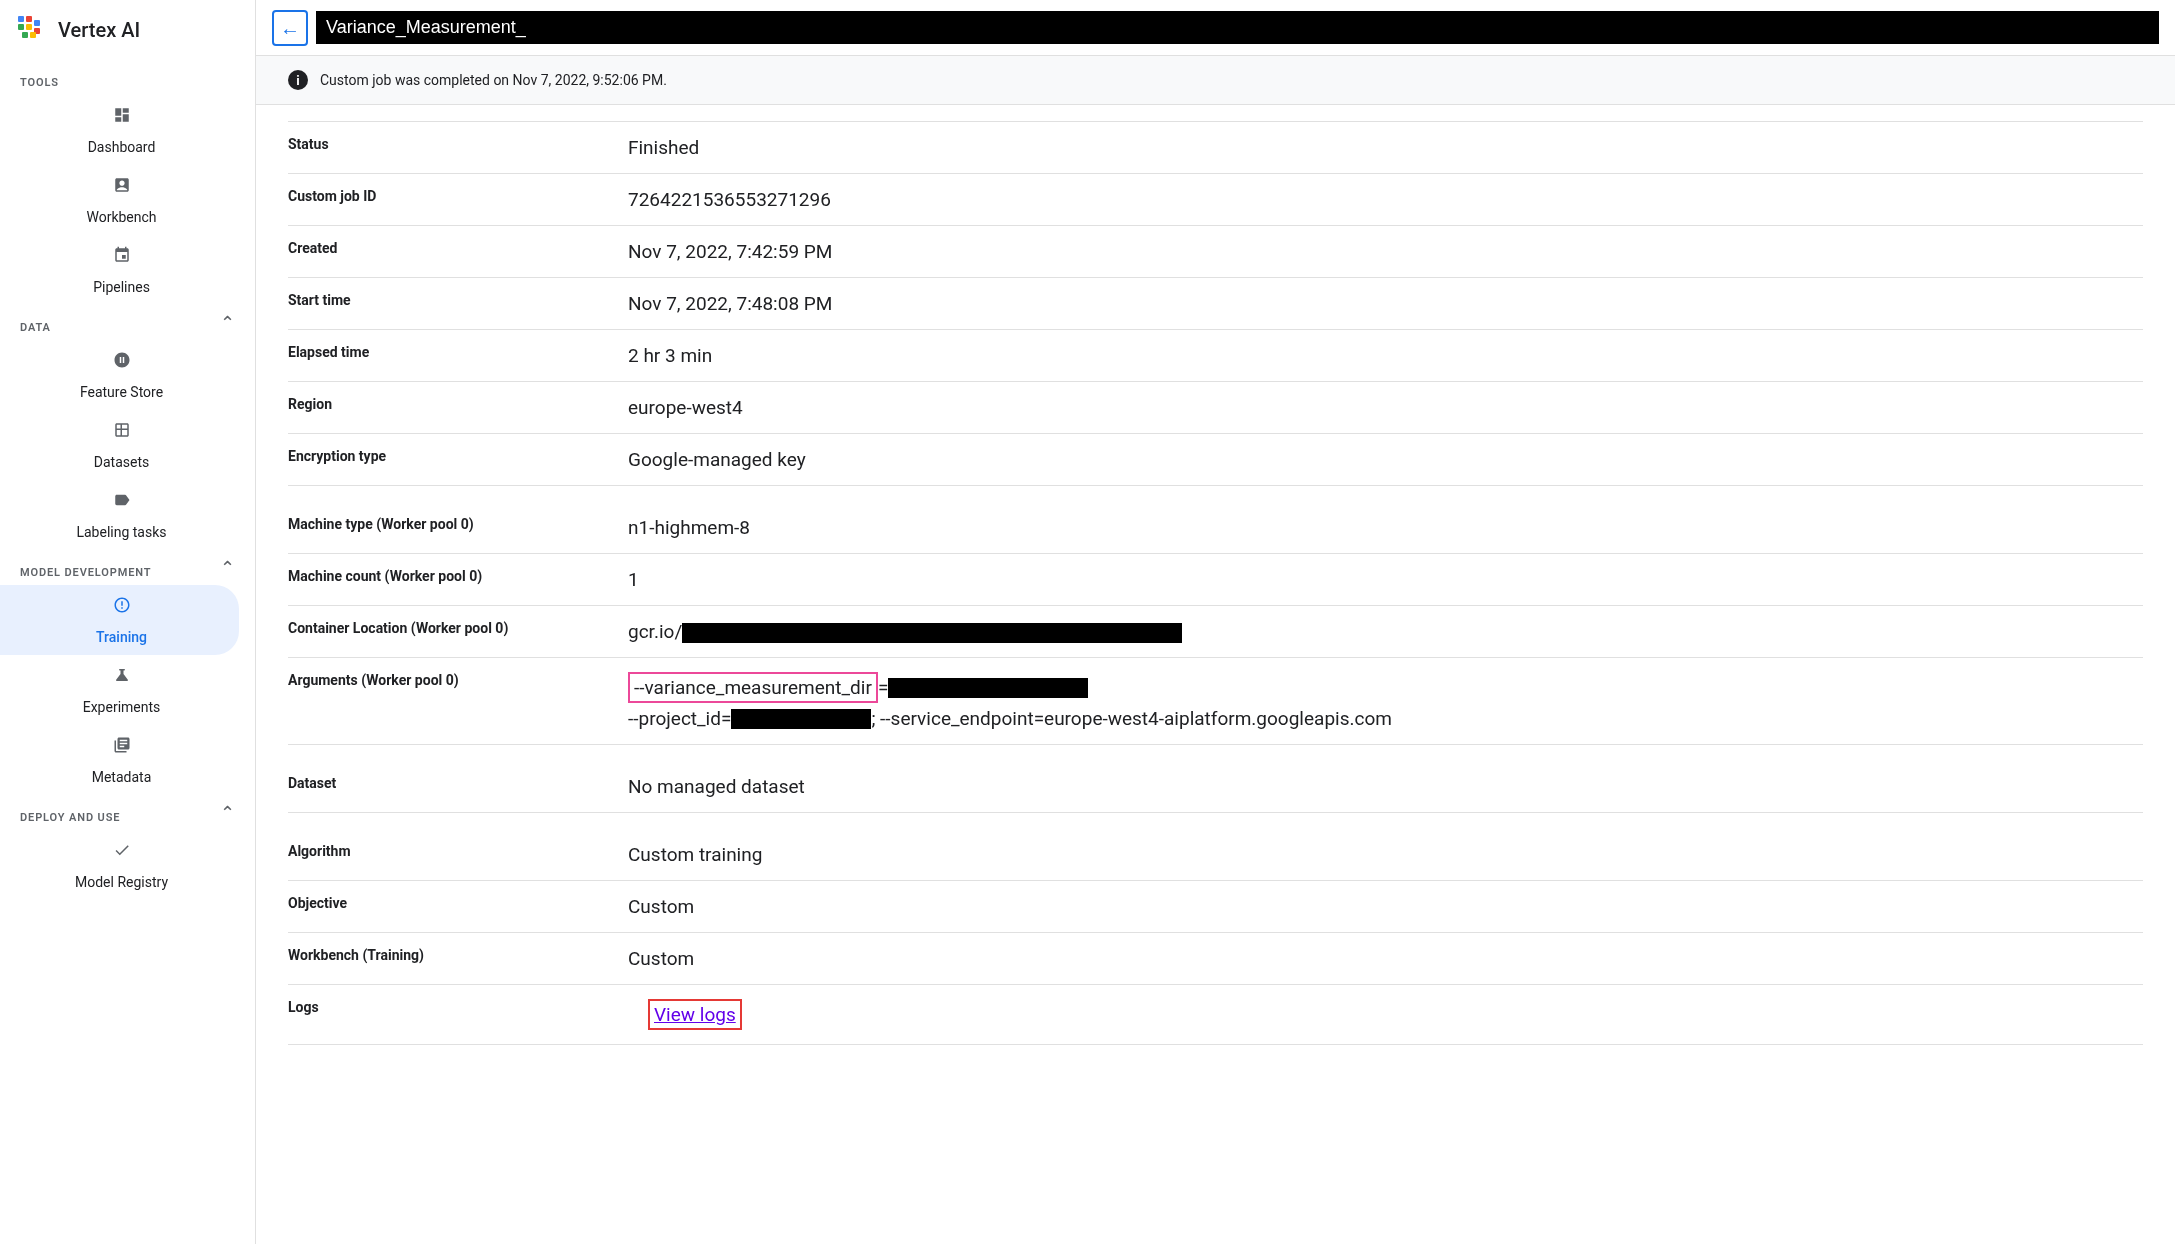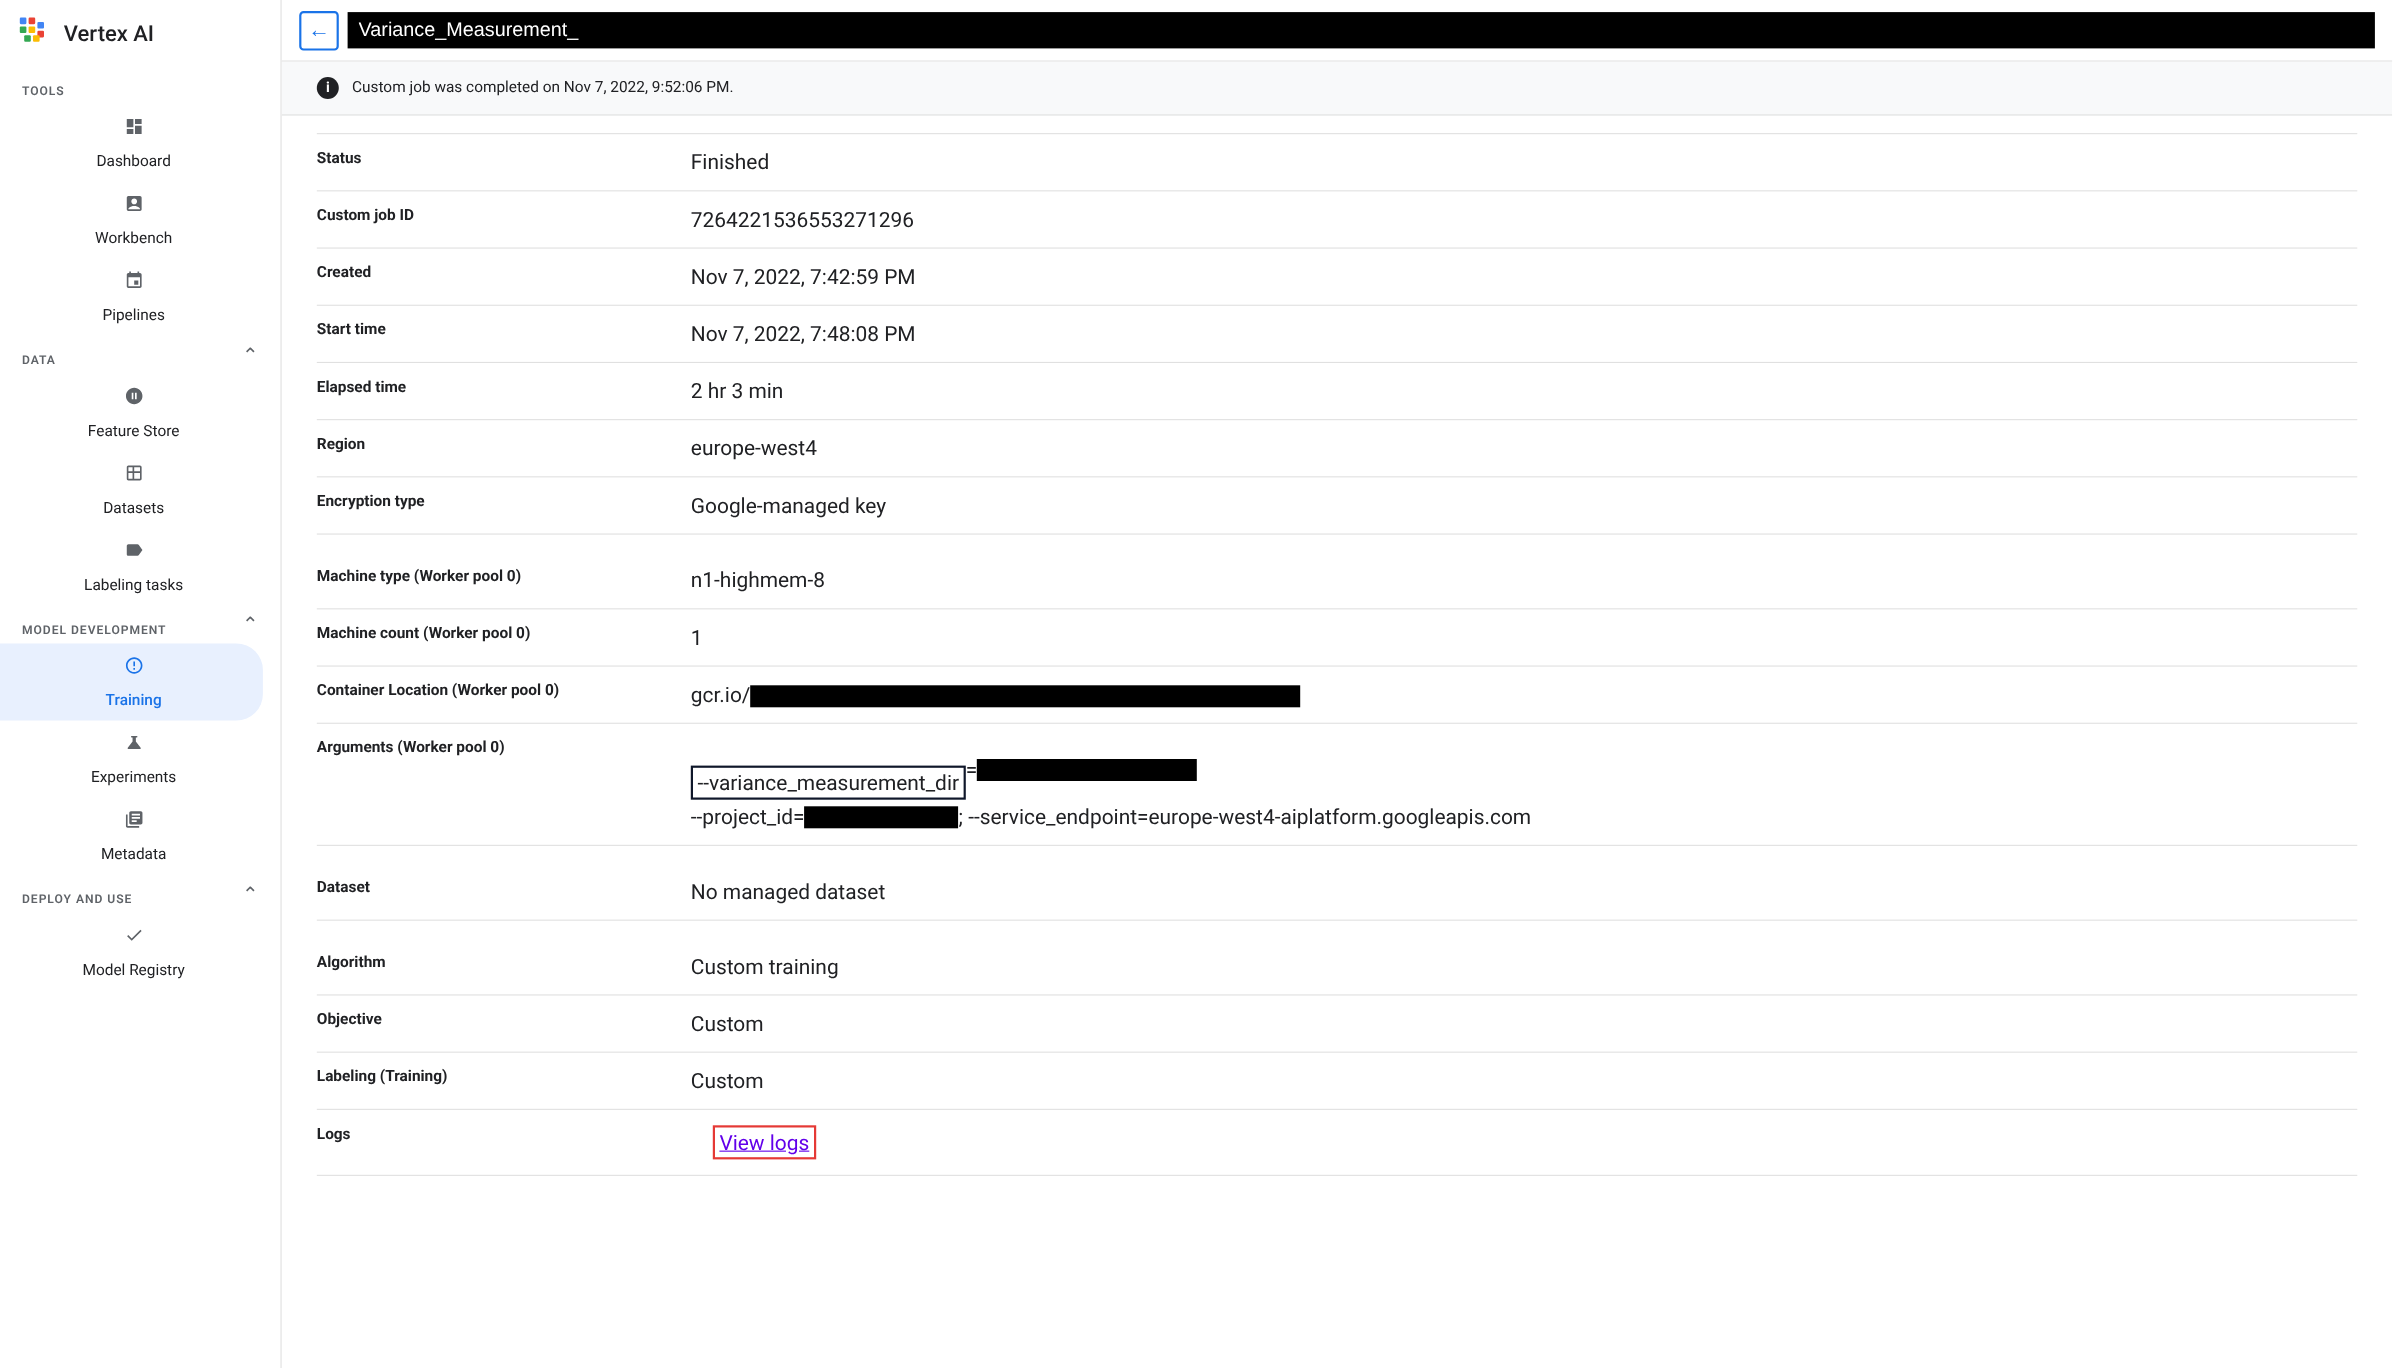--- a/index.html
+++ b/index.html
@@ -187,24 +187,23 @@
       display: flex;
       flex-direction: column;
       gap: 4px;
     }
     .arg-line {
       display: flex;
       align-items: center;
       gap: 0;
     }
     .arg-highlighted {
-      border: 2px solid #0f172a;
+      border: 2px solid #ec4899;
       padding: 2px 4px;
       display: inline-block;
-      margin-top: 24px;
     }
     .arg-redacted {
       background: #000;
       color: transparent;
       display: inline-block;
       min-width: 200px;
       height: 20px;
     }
     .container-redacted {
       display: inline-block;
@@ -433,21 +432,21 @@
 
       <div class="detail-row">
         <div class="detail-label">Algorithm</div>
         <div class="detail-value">Custom training</div>
       </div>
       <div class="detail-row">
         <div class="detail-label">Objective</div>
         <div class="detail-value">Custom</div>
       </div>
       <div class="detail-row">
-        <div class="detail-label">Labeling (Training)</div>
+        <div class="detail-label">Workbench (Training)</div>
         <div class="detail-value">Custom</div>
       </div>
       <div class="detail-row">
         <div class="detail-label">Logs</div>
         <div class="detail-value">
           <span class="link-text">View logs</span>
         </div>
       </div>
 
     </div>

